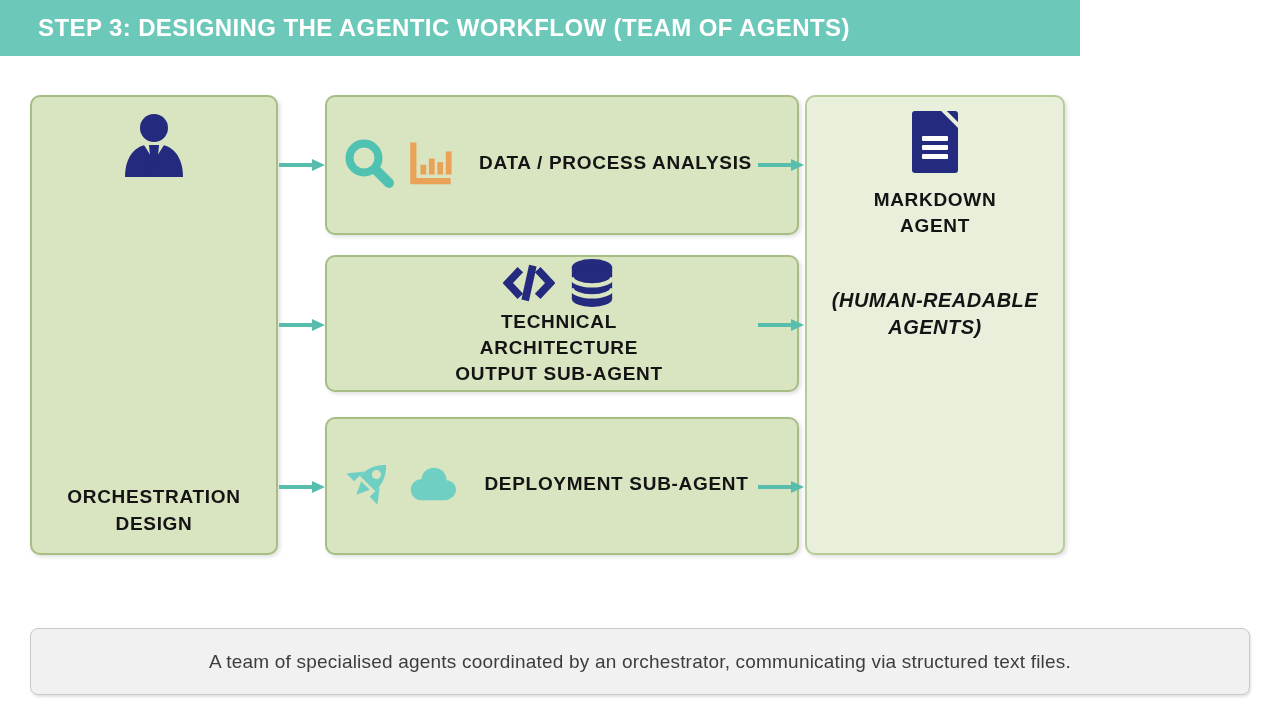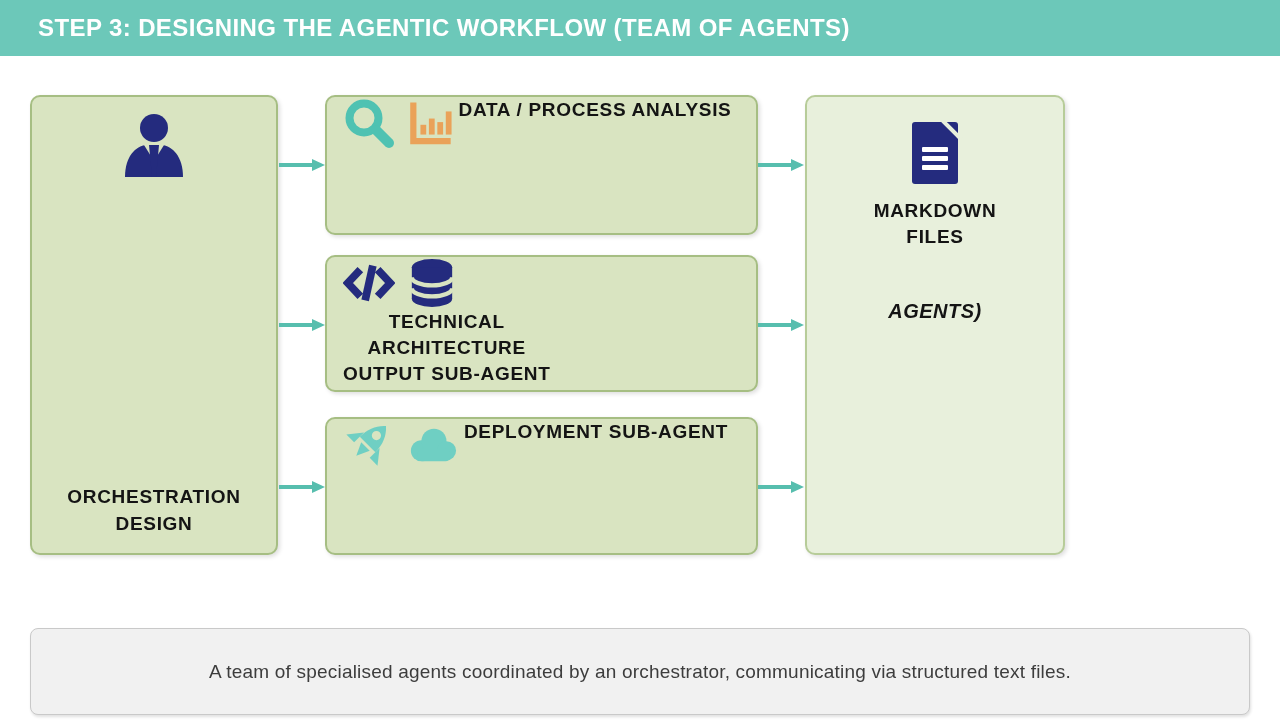--- a/index.html
+++ b/index.html
@@ -6,53 +6,53 @@
     --header_bg:#6CC8B9; --arrow:#57BEAE; --icon_teal:#4FC2B2; --icon_teal_light:#6FCFC3;
     --navy:#242B7E; --orange:#EAA259; --box_fill:#D9E4C1; --box_border:#A6BE83;
     --output_fill:#E8F0DC; --output_border:#B7CC99; --caption_fill:#F1F1F1;
     --caption_border:#C9C9C9; --caption_text:#3D3D3D; --label_text:#141414; --page_bg:#FFFFFF;
   }
   *{margin:0;padding:0;box-sizing:border-box;}
   html,body{width:1280px;height:720px;overflow:hidden;}
   body{font-family:"Liberation Sans",sans-serif;background:var(--page_bg,#fff);}
   .canvas{position:relative;width:1280px;height:720px;background:var(--page_bg,#fff);}
 
-  .titlebar{position:absolute;left:0;top:0;width:1280px;height:56px;background:var(--header_bg,#6CC8B9);
+  .titlebar{position:absolute;left:0;top:0;width:1080px;height:56px;background:var(--header_bg,#6CC8B9);
     display:flex;align-items:center;padding-left:38px;}
   .titlebar h1{color:#fff;font-size:24px;font-weight:bold;letter-spacing:0.4px;}
 
   .box{position:absolute;background:var(--box_fill,#D9E4C1);border:2px solid var(--box_border,#A6BE83);
     border-radius:10px;box-shadow:2px 2px 4px rgba(0,0,0,0.13);}
 
   .left-box{left:30px;top:95px;width:248px;height:460px;display:flex;flex-direction:column;
     align-items:center;justify-content:space-between;padding:14px 10px 16px;}
   .left-box .label{font-size:19px;font-weight:bold;color:var(--label_text,#141414);
     text-align:center;line-height:27px;letter-spacing:0.7px;}
 
-  .mid-box{left:325px;width:433px;display:flex;align-items:flex-start;padding:0 22px 4px 16px;}
+  .mid-box{left:325px;width:474px;display:flex;align-items:center;padding:0 22px 4px 16px;}
   .mid-box .icons{display:flex;align-items:center;gap:13px;flex:0 0 auto;}
   .mid-box .label{flex:1;text-align:center;font-size:19px;font-weight:bold;
     color:var(--label_text,#141414);line-height:26px;letter-spacing:0.7px;}
   .mb1{top:95px;height:140px;}
   .mb2{top:255px;height:137px;flex-direction:column;}
   .mb3{top:417px;height:138px;}
 
   .right-box{left:805px;top:95px;width:260px;height:460px;background:var(--output_fill,#E8F0DC);
     border-color:var(--output_border,#B7CC99);display:flex;flex-direction:column;align-items:center;
-    padding-top:23px;}
+    padding-top:12px;}
   .right-box .title{margin-top:12px;font-size:19px;font-weight:bold;color:var(--label_text,#141414);
     text-align:center;line-height:26px;letter-spacing:0.7px;}
   .right-box .subtitle{margin-top:48px;font-size:20px;font-weight:bold;font-style:italic;
     color:var(--label_text,#141414);text-align:center;line-height:27px;letter-spacing:0.5px;}
 
   .arrow{position:absolute;width:46px;height:14px;color:var(--arrow,#57BEAE);}
   .a1l{left:279px;top:158px;} .a2l{left:279px;top:318px;} .a3l{left:279px;top:480px;}
   .a1r{left:758px;top:158px;} .a2r{left:758px;top:318px;} .a3r{left:758px;top:480px;}
 
-  .caption{position:absolute;left:30px;top:628px;width:1220px;height:87px;
+  .caption{position:absolute;left:30px;top:628px;width:1220px;height:67px;
     background:var(--caption_fill,#F1F1F1);border:1px solid var(--caption_border,#C9C9C9);
     border-radius:8px;box-shadow:1px 2px 3px rgba(0,0,0,0.12);
     display:flex;align-items:center;justify-content:center;}
   .caption p{font-size:19px;color:var(--caption_text,#3D3D3D);letter-spacing:0.2px;}
 
   .icon{display:inline-block;line-height:0;}
   .teal{color:var(--icon_teal,#4FC2B2);}
   .teal-light{color:var(--icon_teal_light,#6FCFC3);}
   .navy{color:var(--navy,#242B7E);}
   .orange{color:var(--orange,#EAA259);}
@@ -162,23 +162,24 @@
       <svg width="58" height="66" viewBox="0 0 58 66">
         <rect x="6" y="2" width="46" height="62" rx="3" fill="currentColor"></rect>
         <line x1="34" y1="-2" x2="55" y2="19" stroke="var(--output_fill,#E8F0DC)" stroke-width="4"></line>
         <rect x="16" y="27" width="26" height="5" rx="1" fill="#FFFFFF"></rect>
         <rect x="16" y="36" width="26" height="5" rx="1" fill="#FFFFFF"></rect>
         <rect x="16" y="45" width="26" height="5" rx="1" fill="#FFFFFF"></rect>
       </svg>
     </span>
     <div class="title">
       <div>MARKDOWN</div>
-      <div>FILES</div>
+      <div>AGENT</div>
     </div>
     <div class="subtitle">
+      <div>(HUMAN-READABLE</div>
       <div>AGENTS)</div>
     </div>
   </section>
 
   <span class="arrow a1l icon">
     <svg width="46" height="14" viewBox="0 0 46 14">
         <line x1="0" y1="7" x2="33" y2="7" stroke="currentColor" stroke-width="4"></line>
         <polygon points="33,1 46,7 33,13" fill="currentColor"></polygon>
       </svg>
   </span>

